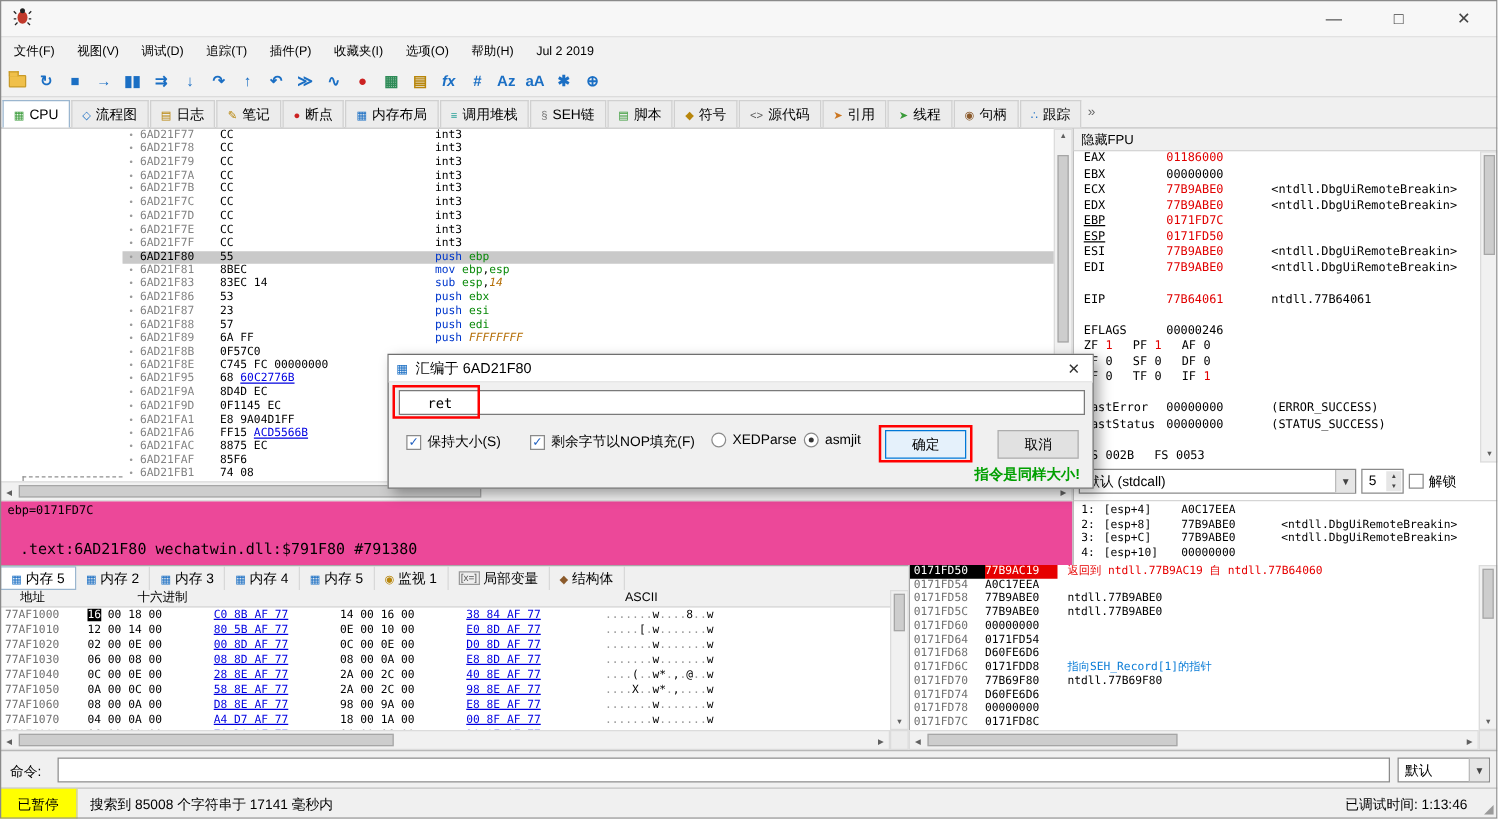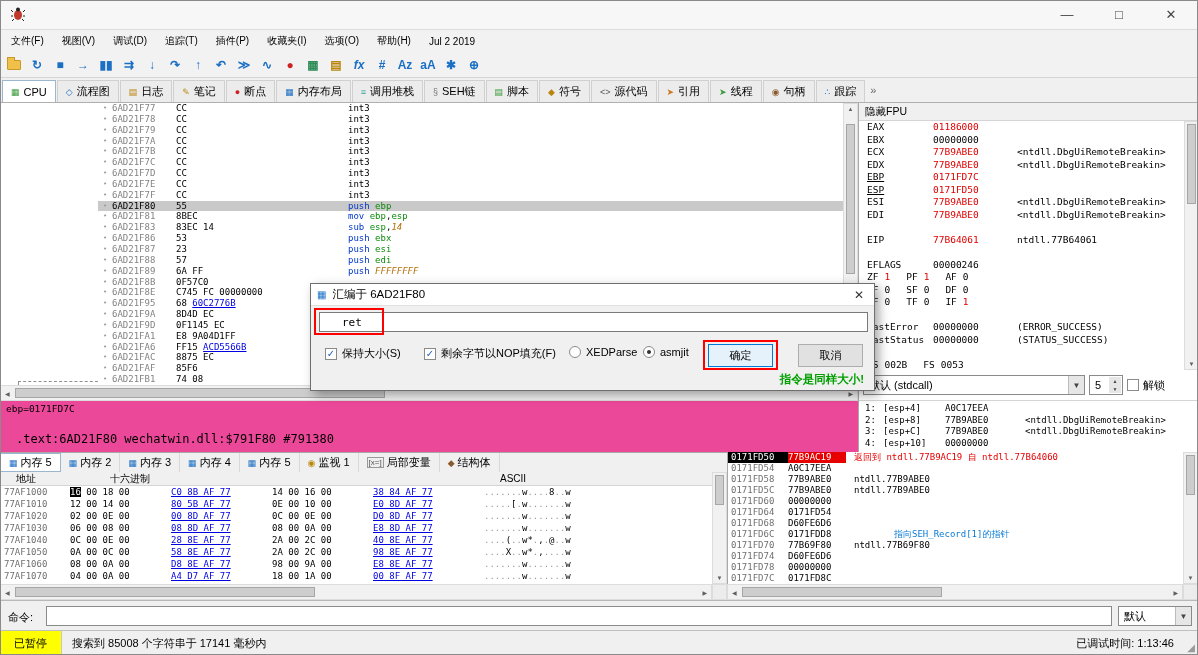--- a/index.html
+++ b/index.html
@@ -100,21 +100,21 @@
   .dim{color:#9a9a9a;}
 
   .stack{position:absolute;left:727px;top:452px;width:456px;height:132px;background:#fff;border-left:1px solid #a8a8a8;overflow:hidden;}
   .stack-row{display:flex;height:11px;line-height:11px;font-family:"DejaVu Sans Mono",monospace;font-size:9px;white-space:pre;}
   .saddr{width:60px;flex:none;padding-left:3px;color:#707070;}
   .saddr.sel{background:#000;color:#fff;}
   .sval{width:58px;flex:none;}
   .sval.hot{background:#e60000;color:#fff;}
   .scomment{flex:1;padding-left:8px;}
   .cc-red{color:#e60000;}
-  .cc-blue{color:#0a7cd6;margin-left:40px;}
+  .cc-blue{color:#0a7cd6;}
 
   
   .sb{position:absolute;background:#f1f1f1;border:1px solid #dcdcdc;}
   .sb-arrow{position:absolute;color:#606060;font-size:6px;text-align:center;}
   .sb-thumb{position:absolute;background:#cdcdcd;border:1px solid #a6a6a6;}
   .sb-corner{position:absolute;background:#ececec;border:1px solid #dcdcdc;}
 
   
   .cmdbar{position:absolute;left:0;top:600px;width:1198px;height:30px;background:#f0f0f0;border-top:1px solid #b8b8b8;}
   .cmd-label{position:absolute;left:8px;top:9px;font-size:11px;}

